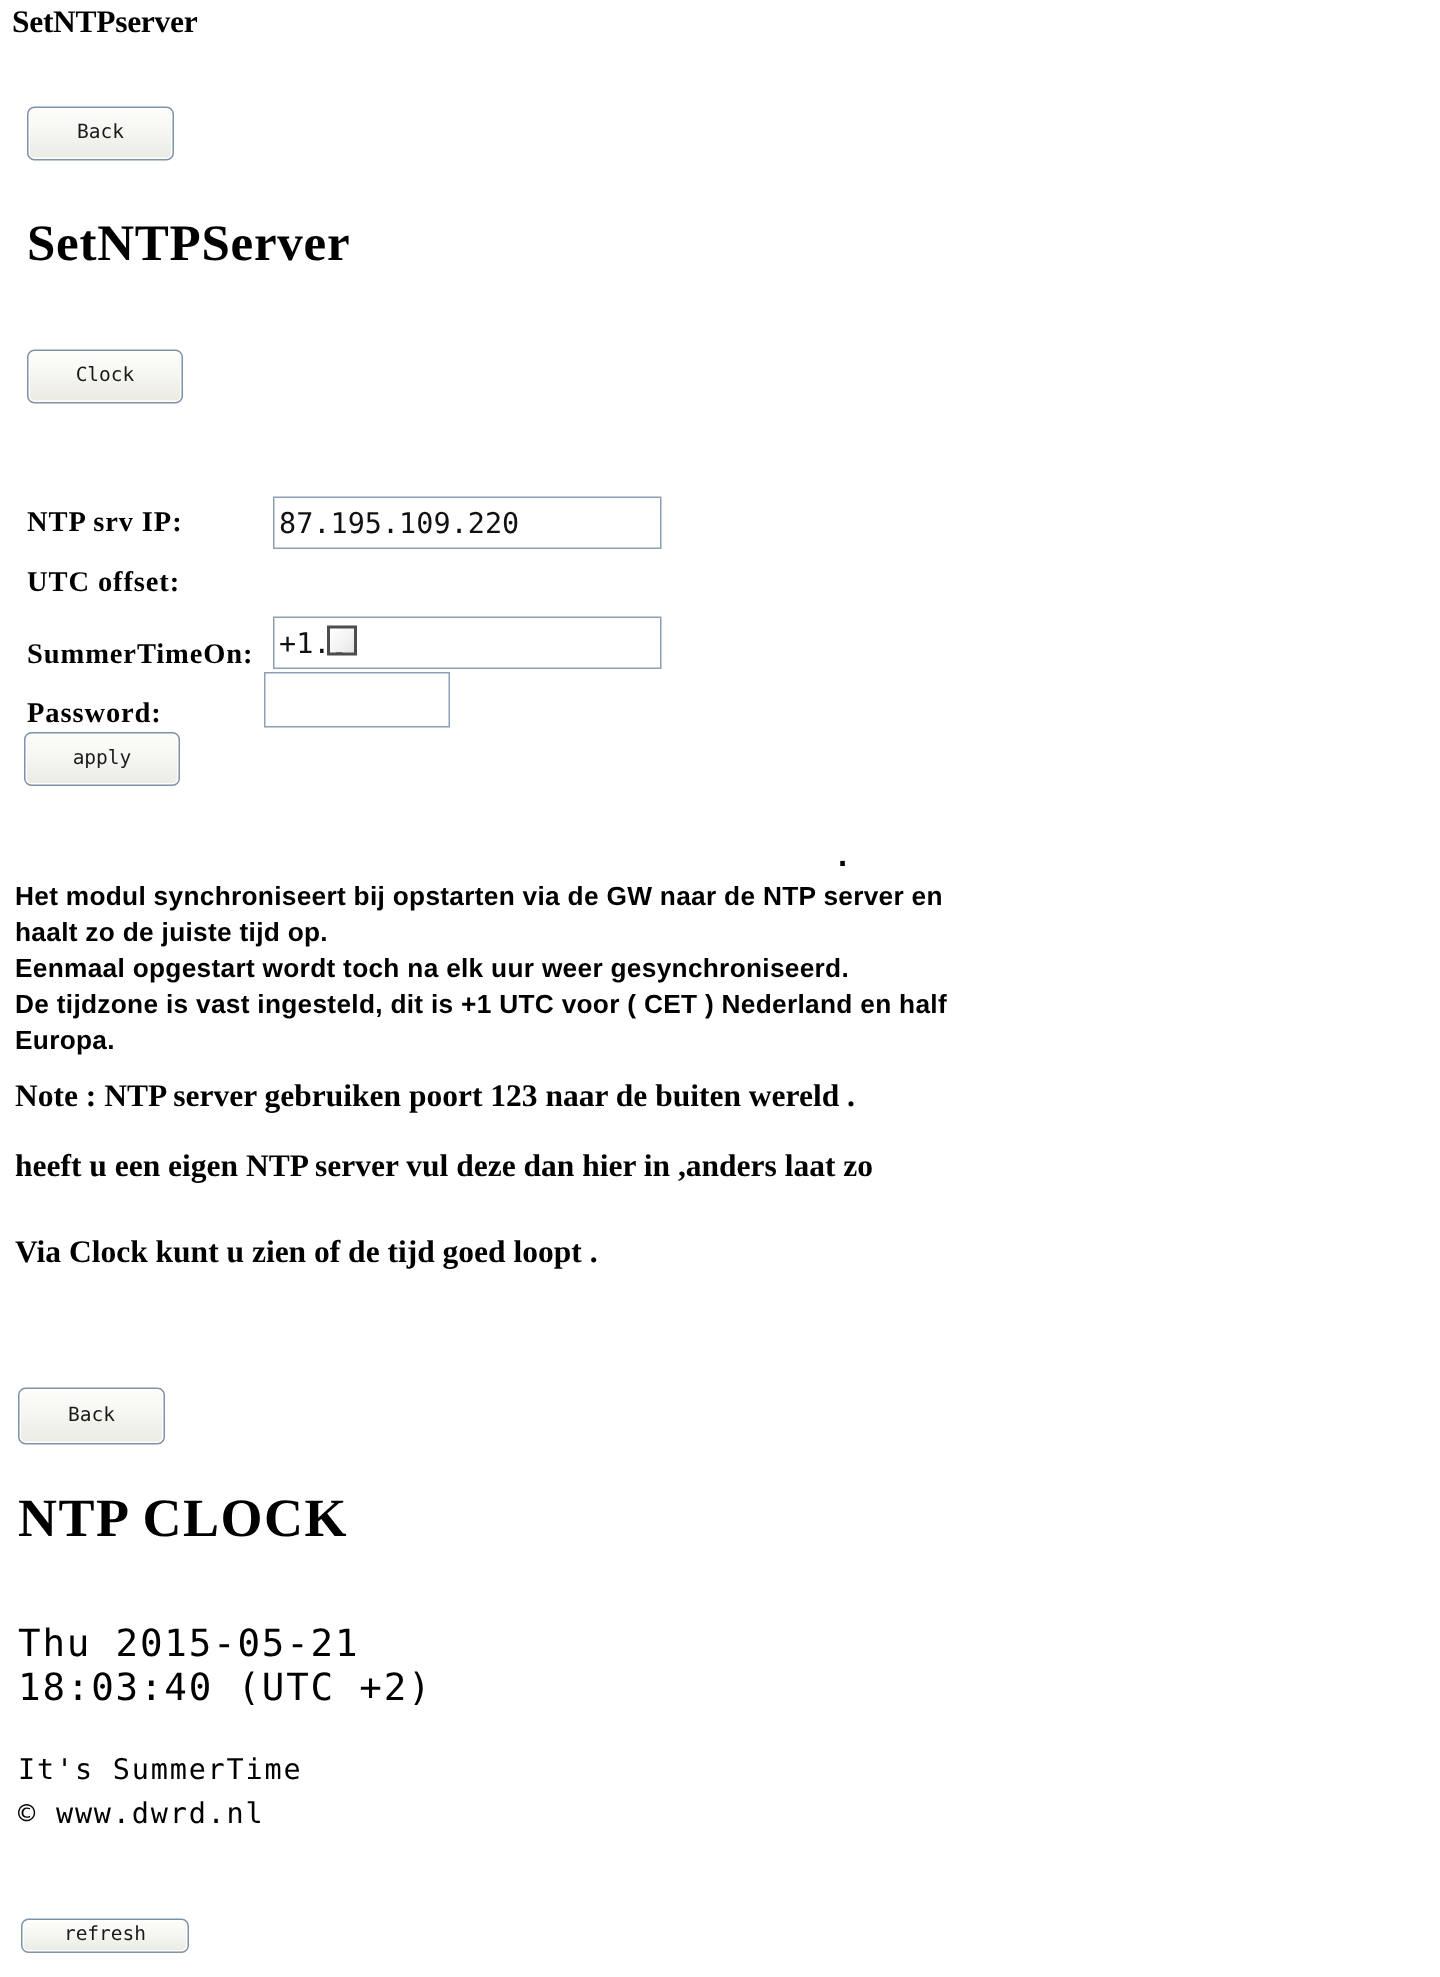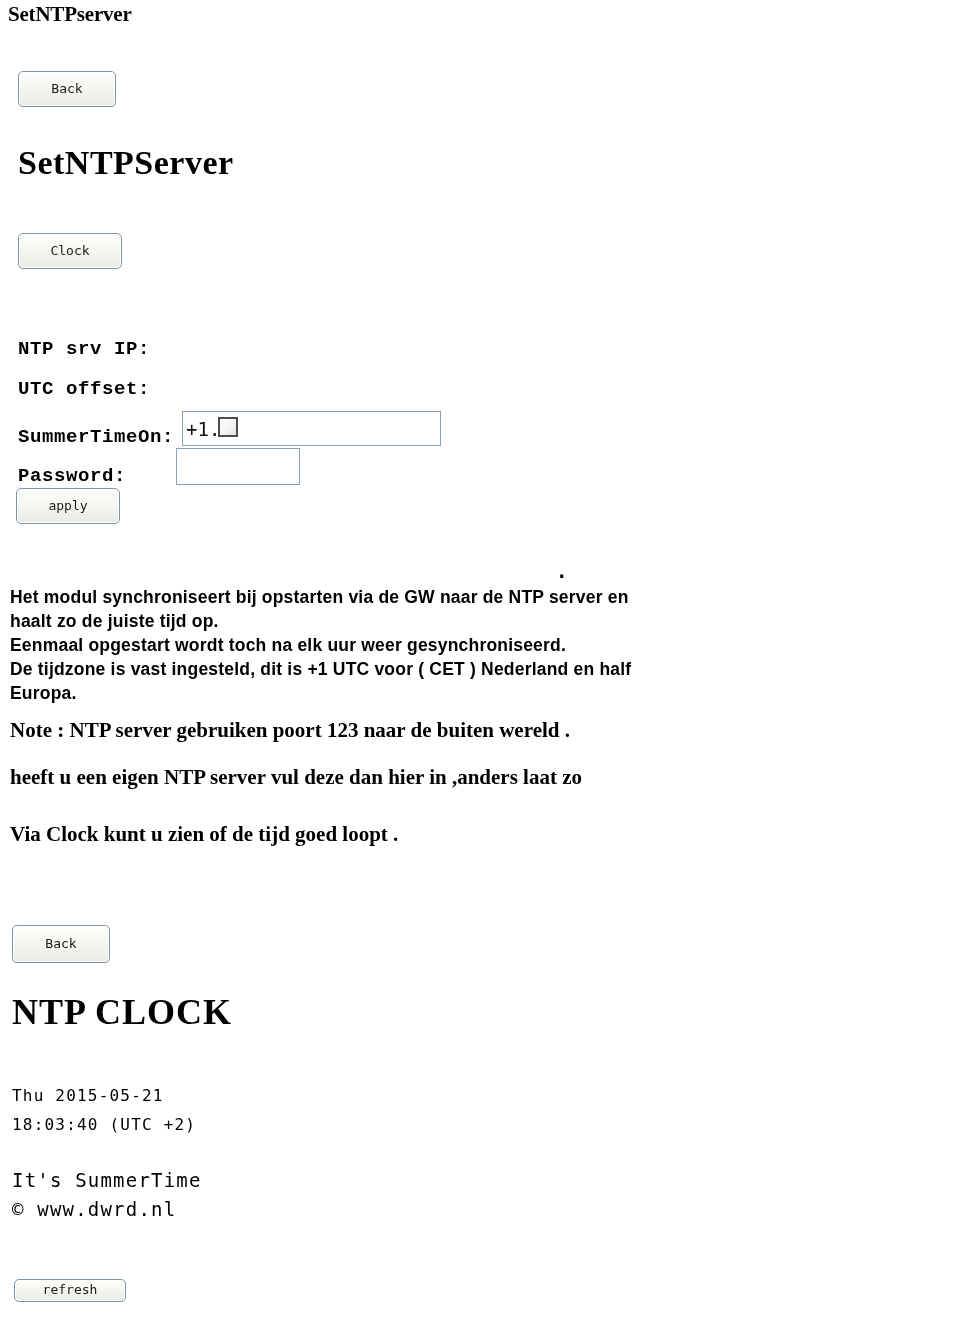--- a/index.html
+++ b/index.html
@@ -85,21 +85,21 @@
     width: 440px;
   }
   .form-row {
     position: relative;
     height: 40px;
   }
   .form-label {
     position: absolute;
     left: 0;
     top: 7px;
-    font-family: Liberation Mono, monospace;
+    font-family: Liberation Serif, serif;
     font-weight: bold;
     font-size: 19px;
     letter-spacing: 0.6px;
     white-space: nowrap;
   }
   .text-input {
     position: absolute;
     box-sizing: border-box;
     background: #ffffff;
     border: 1px solid #8ea0b4;
@@ -178,21 +178,21 @@
   .note-2 { top: 765px; font-weight: bold; }
   .note-3 { top: 822px; text-align: center; }
 
   
   .clock-readout {
     position: absolute;
     left: 12px;
     top: 1081px;
     font-family: "DejaVu Sans Mono", monospace;
     font-weight: normal;
-    font-size: 16px;
+    font-size: 25px;
     line-height: 29px;
     letter-spacing: 1.2px;
     white-space: pre;
   }
   .clock-footer {
     position: absolute;
     left: 12px;
     top: 1166px;
     font-family: "DejaVu Sans Mono", monospace;
     font-size: 19px;
@@ -209,20 +209,21 @@
 <div class="btn btn-back-top">Back</div>
 
 <div class="heading-setntpserver">SetNTPServer</div>
 
 <div class="btn btn-clock">Clock</div>
 
 <div class="form-block">
 
   <div class="form-row">
     <span class="form-label">NTP srv IP:</span>
+    <input class="text-input input-ntpip" type="text" value="87.195.109.220" style="">
   </div>
 
   <div class="form-row">
     <span class="form-label">UTC offset:</span>
     <input class="text-input input-utc" type="text" value="+1.0" style="">
   </div>
 
   <div class="form-row row-summer">
     <span class="form-label">SummerTimeOn:</span>
   </div>

